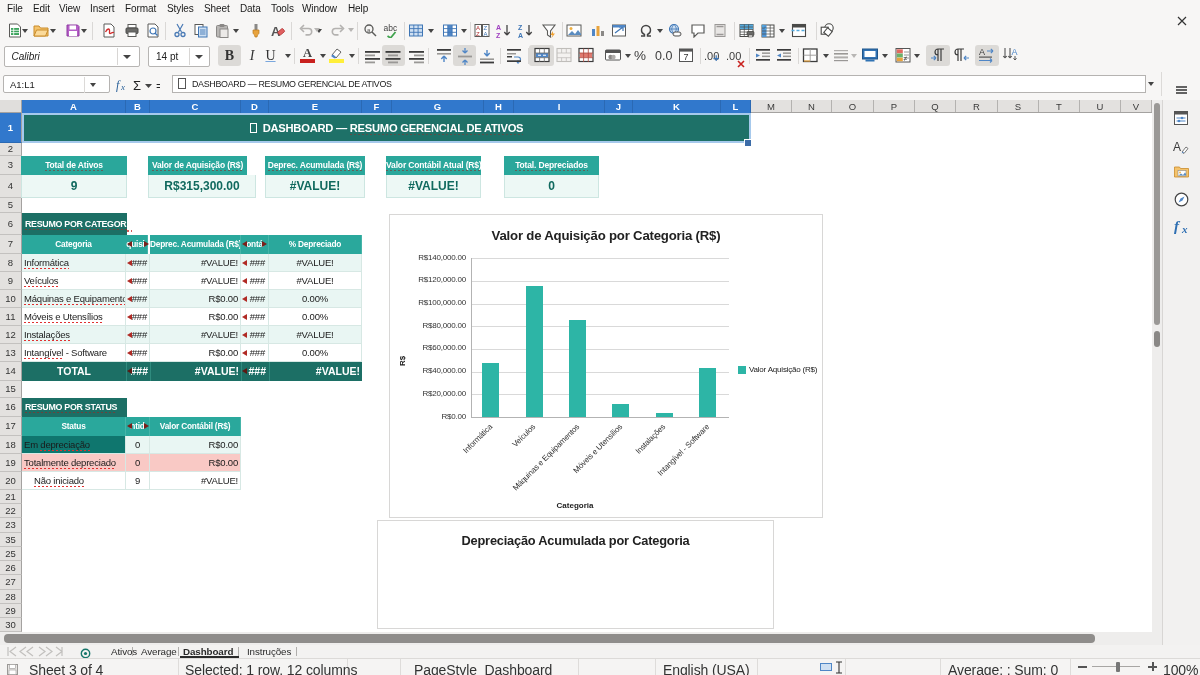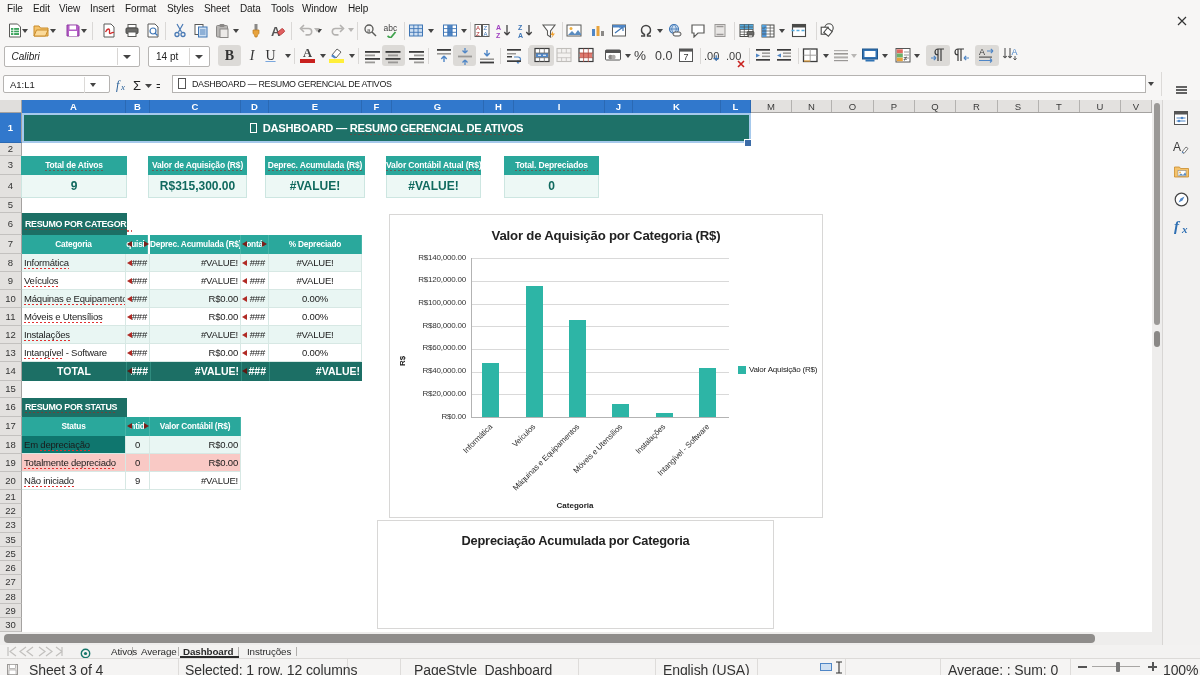--- a/index.html
+++ b/index.html
@@ -483,21 +483,21 @@
     </div>
 
 <div id="content">
       <div class="abs" style="left:22px;top:113px;width:729px;height:30px;background:#1e7168;border:2px solid #a6c9ec">
 <div style="width:100%;text-align:center;font-size:11.2px;font-weight:bold;color:#fff;line-height:27px;letter-spacing:-0.25px"><span style="display:inline-block;width:7px;height:10px;border:1px solid #fff;margin-right:6px;vertical-align:-1px"></span>DASHBOARD — <span class="wavy" style="background-image:repeating-linear-gradient(90deg,rgba(150,45,40,.5) 0 2px,rgba(0,0,0,0) 2px 4px)">RESUMO GERENCIAL DE ATIVOS</span></div>
 </div>
       <div class="abs" style="left:744px;top:139px;width:8px;height:8px;background:#3c6ca8;border:1px solid #fff"></div>
       <div class="kpi-h" style="left:21px;top:156px;width:106px;height:19px;line-height:19px"><span class="wavy" style="background-image:repeating-linear-gradient(90deg,rgba(140,40,35,.55) 0 2px,rgba(0,0,0,0) 2px 4px)">Total de Ativos</span></div>
       <div class="kpi-v" style="left:21px;top:175px;width:106px;height:23px;line-height:22px">9</div>
       <div class="kpi-h" style="left:148px;top:156px;width:99px;height:19px;line-height:19px"><span class="wavy" style="background-image:repeating-linear-gradient(90deg,rgba(140,40,35,.55) 0 2px,rgba(0,0,0,0) 2px 4px)">Valor de Aquisição (R$)</span></div>
-      <div class="kpi-v" style="left:148px;top:175px;width:99px;height:23px;line-height:22px">R$315,300.00</div>
+      <div class="kpi-v" style="left:148px;top:175px;width:108px;height:23px;line-height:22px">R$315,300.00</div>
       <div class="kpi-h" style="left:265px;top:156px;width:100px;height:19px;line-height:19px"><span class="wavy" style="background-image:repeating-linear-gradient(90deg,rgba(140,40,35,.55) 0 2px,rgba(0,0,0,0) 2px 4px)">Deprec. Acumulada (R$)</span></div>
       <div class="kpi-v" style="left:265px;top:175px;width:100px;height:23px;line-height:22px">#VALUE!</div>
       <div class="kpi-h" style="left:386px;top:156px;width:95px;height:19px;line-height:19px"><span class="wavy" style="background-image:repeating-linear-gradient(90deg,rgba(140,40,35,.55) 0 2px,rgba(0,0,0,0) 2px 4px)">Valor Contábil Atual (R$)</span></div>
       <div class="kpi-v" style="left:386px;top:175px;width:95px;height:23px;line-height:22px">#VALUE!</div>
       <div class="kpi-h" style="left:504px;top:156px;width:95px;height:19px;line-height:19px"><span class="wavy" style="background-image:repeating-linear-gradient(90deg,rgba(140,40,35,.55) 0 2px,rgba(0,0,0,0) 2px 4px)">Total. Depreciados</span></div>
       <div class="kpi-v" style="left:504px;top:175px;width:95px;height:23px;line-height:22px">0</div>
       <div class="sect" style="top:213px;height:22px;line-height:22px"><span class="wavy">RESUMO POR CATEGORIA</span></div>
       <div class="abs" style="left:127px;top:230px;width:5px;height:2px;background-image:repeating-linear-gradient(90deg,rgba(200,50,45,.8) 0 2px,rgba(0,0,0,0) 2px 4px)"></div>
       <div class="th" style="left:22px;top:235px;width:104px;height:19px;line-height:19px">Categoria</div>
       <div class="th" style="left:124px;top:235px;width:24px;height:33px;line-height:19px">quisi</div>
@@ -564,21 +564,21 @@
       <div class="th" style="left:126px;top:417px;width:24px;height:19px;line-height:19px">ntid</div>
       <div class="th" style="left:150px;top:417px;width:91px;height:19px;line-height:19px">Valor Contábil (R$)</div>
       <div class="tri-l" style="left:127px;top:423px;border-right-color:#7a1f1a"></div>
       <div class="tri-r" style="left:144px;top:423px;border-left-color:#7a1f1a"></div>
       <div class="td" style="left:22px;top:436px;width:104px;height:18px;line-height:17px;background:#0f766e;padding-left:2px">Em <span class="wavy">depreciação</span></div>
       <div class="td" style="left:126px;top:436px;width:24px;height:18px;line-height:17px;background:#e9f6f3;text-align:center">0</div>
       <div class="td" style="left:150px;top:436px;width:91px;height:18px;line-height:17px;background:#e9f6f3;text-align:right;padding-right:2px">R$0.00</div>
       <div class="td" style="left:22px;top:454px;width:104px;height:18px;line-height:17px;background:#f9c9c5;padding-left:2px"><span class="wavy">Totalmente depreciado</span></div>
       <div class="td" style="left:126px;top:454px;width:24px;height:18px;line-height:17px;background:#f9c9c5;text-align:center">0</div>
       <div class="td" style="left:150px;top:454px;width:91px;height:18px;line-height:17px;background:#f9c9c5;text-align:right;padding-right:2px">R$0.00</div>
-      <div class="td" style="left:22px;top:472px;width:104px;height:18px;line-height:17px;background:#ffffff;padding-left:2px"><span class="wavy">Não iniciado</span></div>
+      <div class="td" style="left:22px;top:472px;width:104px;height:18px;line-height:17px;background:#ffffff;padding-left:12px"><span class="wavy">Não iniciado</span></div>
       <div class="td" style="left:126px;top:472px;width:24px;height:18px;line-height:17px;background:#ffffff;text-align:center">9</div>
       <div class="td" style="left:150px;top:472px;width:91px;height:18px;line-height:17px;background:#ffffff;text-align:right;padding-right:2px">#VALUE!</div>
       <div class="abs" style="left:389px;top:214px;width:434px;height:304px;background:#fff;border:1px solid #d8d7d6"></div>
       <div class="abs" style="left:389px;top:228px;width:434px;text-align:center;font-size:13.2px;font-weight:bold;color:#222;letter-spacing:-0.2px">Valor de Aquisição por Categoria (R$)</div>
       <div class="abs" style="left:470.5px;top:417.0px;width:258.5px;height:1px;background:#b3b3b3"></div>
       <div class="abs" style="left:470.5px;top:394.3px;width:258.5px;height:1px;background:#d9d9d9"></div>
       <div class="abs" style="left:470.5px;top:371.6px;width:258.5px;height:1px;background:#d9d9d9"></div>
       <div class="abs" style="left:470.5px;top:348.9px;width:258.5px;height:1px;background:#d9d9d9"></div>
       <div class="abs" style="left:470.5px;top:326.2px;width:258.5px;height:1px;background:#d9d9d9"></div>
       <div class="abs" style="left:470.5px;top:303.5px;width:258.5px;height:1px;background:#d9d9d9"></div>

